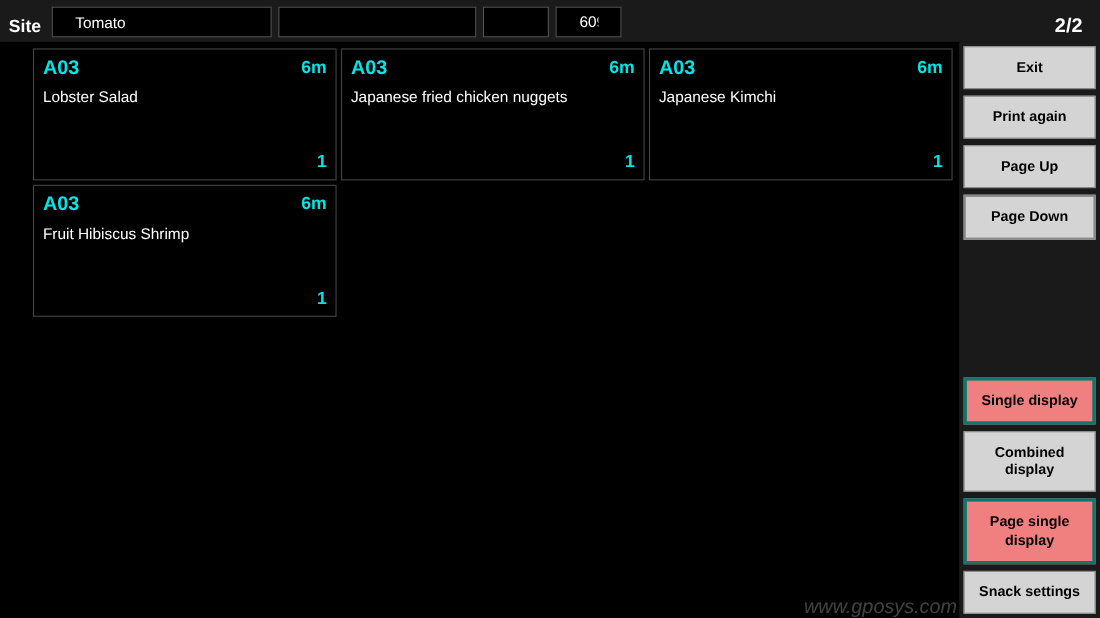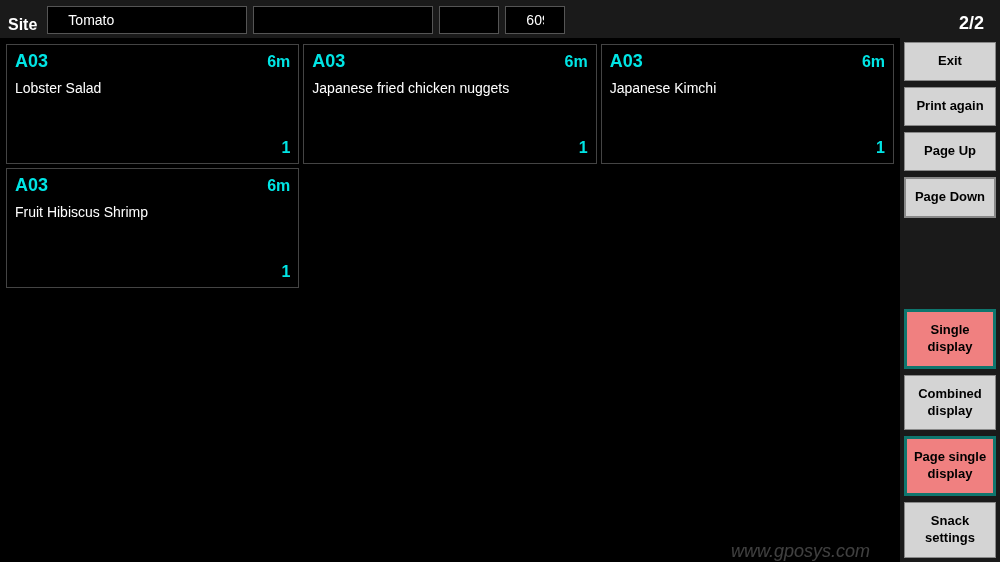--- a/index.html
+++ b/index.html
@@ -56,20 +56,21 @@
 
     
     .grid-area {
       flex: 1;
       padding: 6px;
       display: grid;
       grid-template-columns: repeat(3, 1fr);
       grid-template-rows: repeat(2, auto);
       gap: 4px;
       align-content: start;
+      margin-left: 24px;
     }
 
     
     .order-card {
       background: #000;
       border: 1px solid #444;
       padding: 6px 8px;
       min-height: 120px;
       display: flex;
       flex-direction: column;
@@ -99,21 +100,21 @@
     .card-qty {
       color: #00e5e5;
       font-size: 16px;
       font-weight: bold;
       text-align: right;
       align-self: flex-end;
     }
 
     
     .sidebar {
-      width: 100px;
+      width: 128px;
       background: #1a1a1a;
       display: flex;
       flex-direction: column;
       padding: 4px;
       gap: 6px;
     }
 
     .sidebar-btn {
       background: #d4d4d4;
       color: #000;

